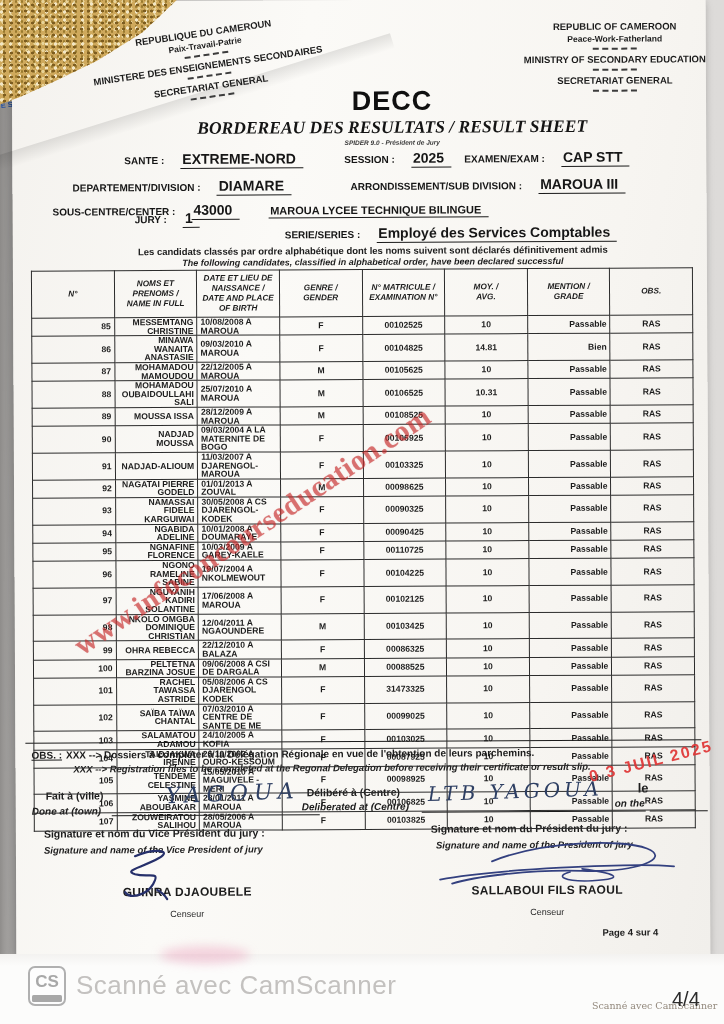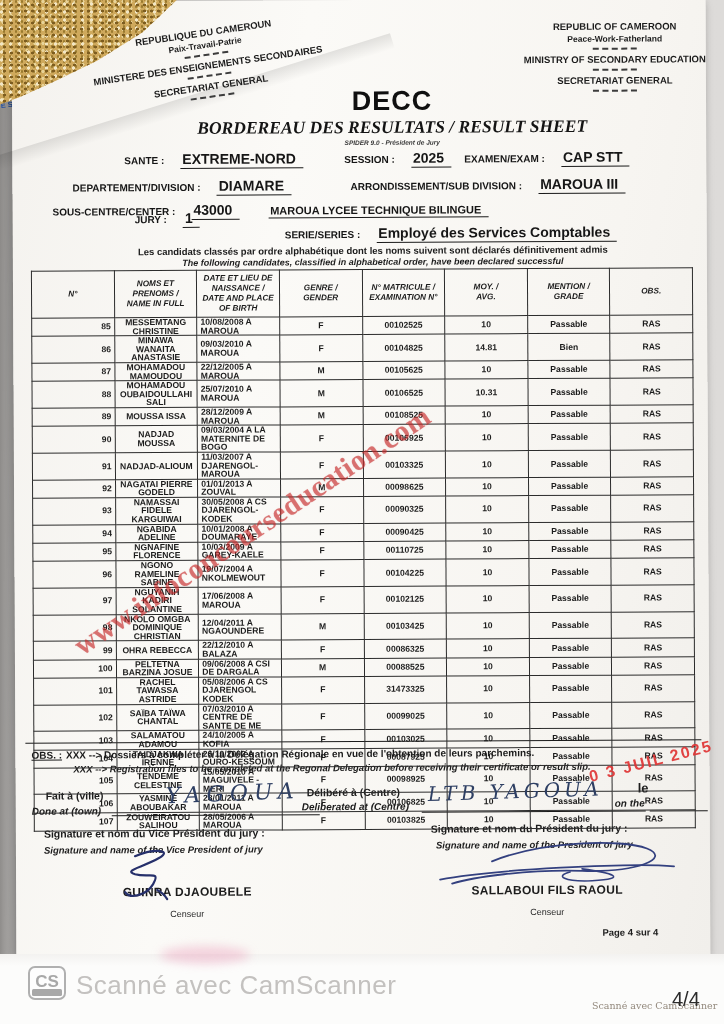--- a/index.html
+++ b/index.html
@@ -59,26 +59,26 @@
   .notes-fr { left:30px; top:245px; width:660px; text-align:center; font-weight:700; font-size:9.5px; }
   .notes-en { left:30px; top:257px; width:660px; text-align:center; font-weight:700; font-style:italic; font-size:9px; }
 
   
   table.results { position:absolute; left:18px; top:269px; width:662px; border-collapse:collapse; z-index:4;
     border:1.8px solid #1e1e1e; table-layout:fixed; }
   table.results th, table.results td { border:1px solid #2c2c2c; overflow:hidden; }
   table.results th { font-size:8.2px; font-weight:700; font-style:italic; line-height:10px; padding:3px 1px; text-align:center; }
   table.results td { font-size:8.6px; font-weight:600; height:15.4px; padding:0 3px; line-height:1; }
   .col-n { width:26px; text-align:right; }
-  .col-name { width:198px; text-align:center; }
+  .col-name { width:198px; text-align:right; }
   .col-birth { width:164px; text-align:left; }
   .col-gender { width:36px; text-align:center; }
   .col-matricule { width:88px; text-align:center; }
   .col-avg { width:40px; text-align:center; }
-  .col-grade { width:68px; text-align:center; font-size:8.2px; }
+  .col-grade { width:68px; text-align:right; font-size:8.2px; }
   .col-obs { width:42px; text-align:center; }
 
   
   .watermark { left:62px; top:630px; transform:rotate(-33.5deg); transform-origin:0 50%; z-index:5;
     font-family:"Liberation Serif", serif; font-weight:700; font-size:29px; letter-spacing:.5px;
     color:rgba(198,42,42,.55); text-shadow:0 0 1px rgba(198,42,42,.25); }
 
   .sep-line { left:10px; top:741px; width:676px; border-top:1.6px solid #1b1b1b; height:0; }
   .obs-line1 { left:16px; top:748px; font-size:10px; font-weight:700; }
   .obs-line1 .obs-label { text-decoration:underline; margin-right:4px; }
@@ -95,21 +95,21 @@
   .sig-svg { position:absolute; z-index:5; }
   .sig-name { position:absolute; text-align:center; font-weight:700; font-size:12px; letter-spacing:.3px; }
   .sig-title { position:absolute; text-align:center; font-size:9px; color:#2a2a2a; }
   .page-note { left:586px; top:928px; font-size:9.5px; font-weight:700; }
 
   
   .cs-strip { position:absolute; left:0; bottom:0; width:724px; height:70px; z-index:8;
     background:linear-gradient(180deg,#f3f2f0 0,#fcfcfb 12px); }
   .pink-smudge { position:absolute; left:160px; top:-8px; width:90px; height:18px; border-radius:50%;
     background:rgba(233,140,175,.35); filter:blur(5px); }
-  .cs-icon { position:absolute; left:28px; top:12px; width:38px; height:34px; border:2.5px solid #b0b0b0;
+  .cs-icon { position:absolute; left:28px; top:12px; width:38px; height:40px; border:2.5px solid #b0b0b0;
     border-radius:7px; color:#a8a8a8; font-weight:700; font-size:17px; text-align:center; line-height:28px; background:#fdfdfd; }
   .cs-icon .base { position:absolute; left:2px; right:2px; bottom:2px; height:7px; background:#a8a8a8; border-radius:1.5px; }
   .cs-label { position:absolute; left:76px; top:16px; font-size:26px; color:#c3c1bf; letter-spacing:.5px; }
   .cs-small { position:absolute; left:592px; top:46px; font-family:"DejaVu Serif", serif; font-size:9.5px; color:#93897d; }
   .cs-page { position:absolute; left:672px; top:34px; font-size:20px; color:#2b2b2b; }
 </style>
 </head>
 <body>
 
 <div class="photo">

